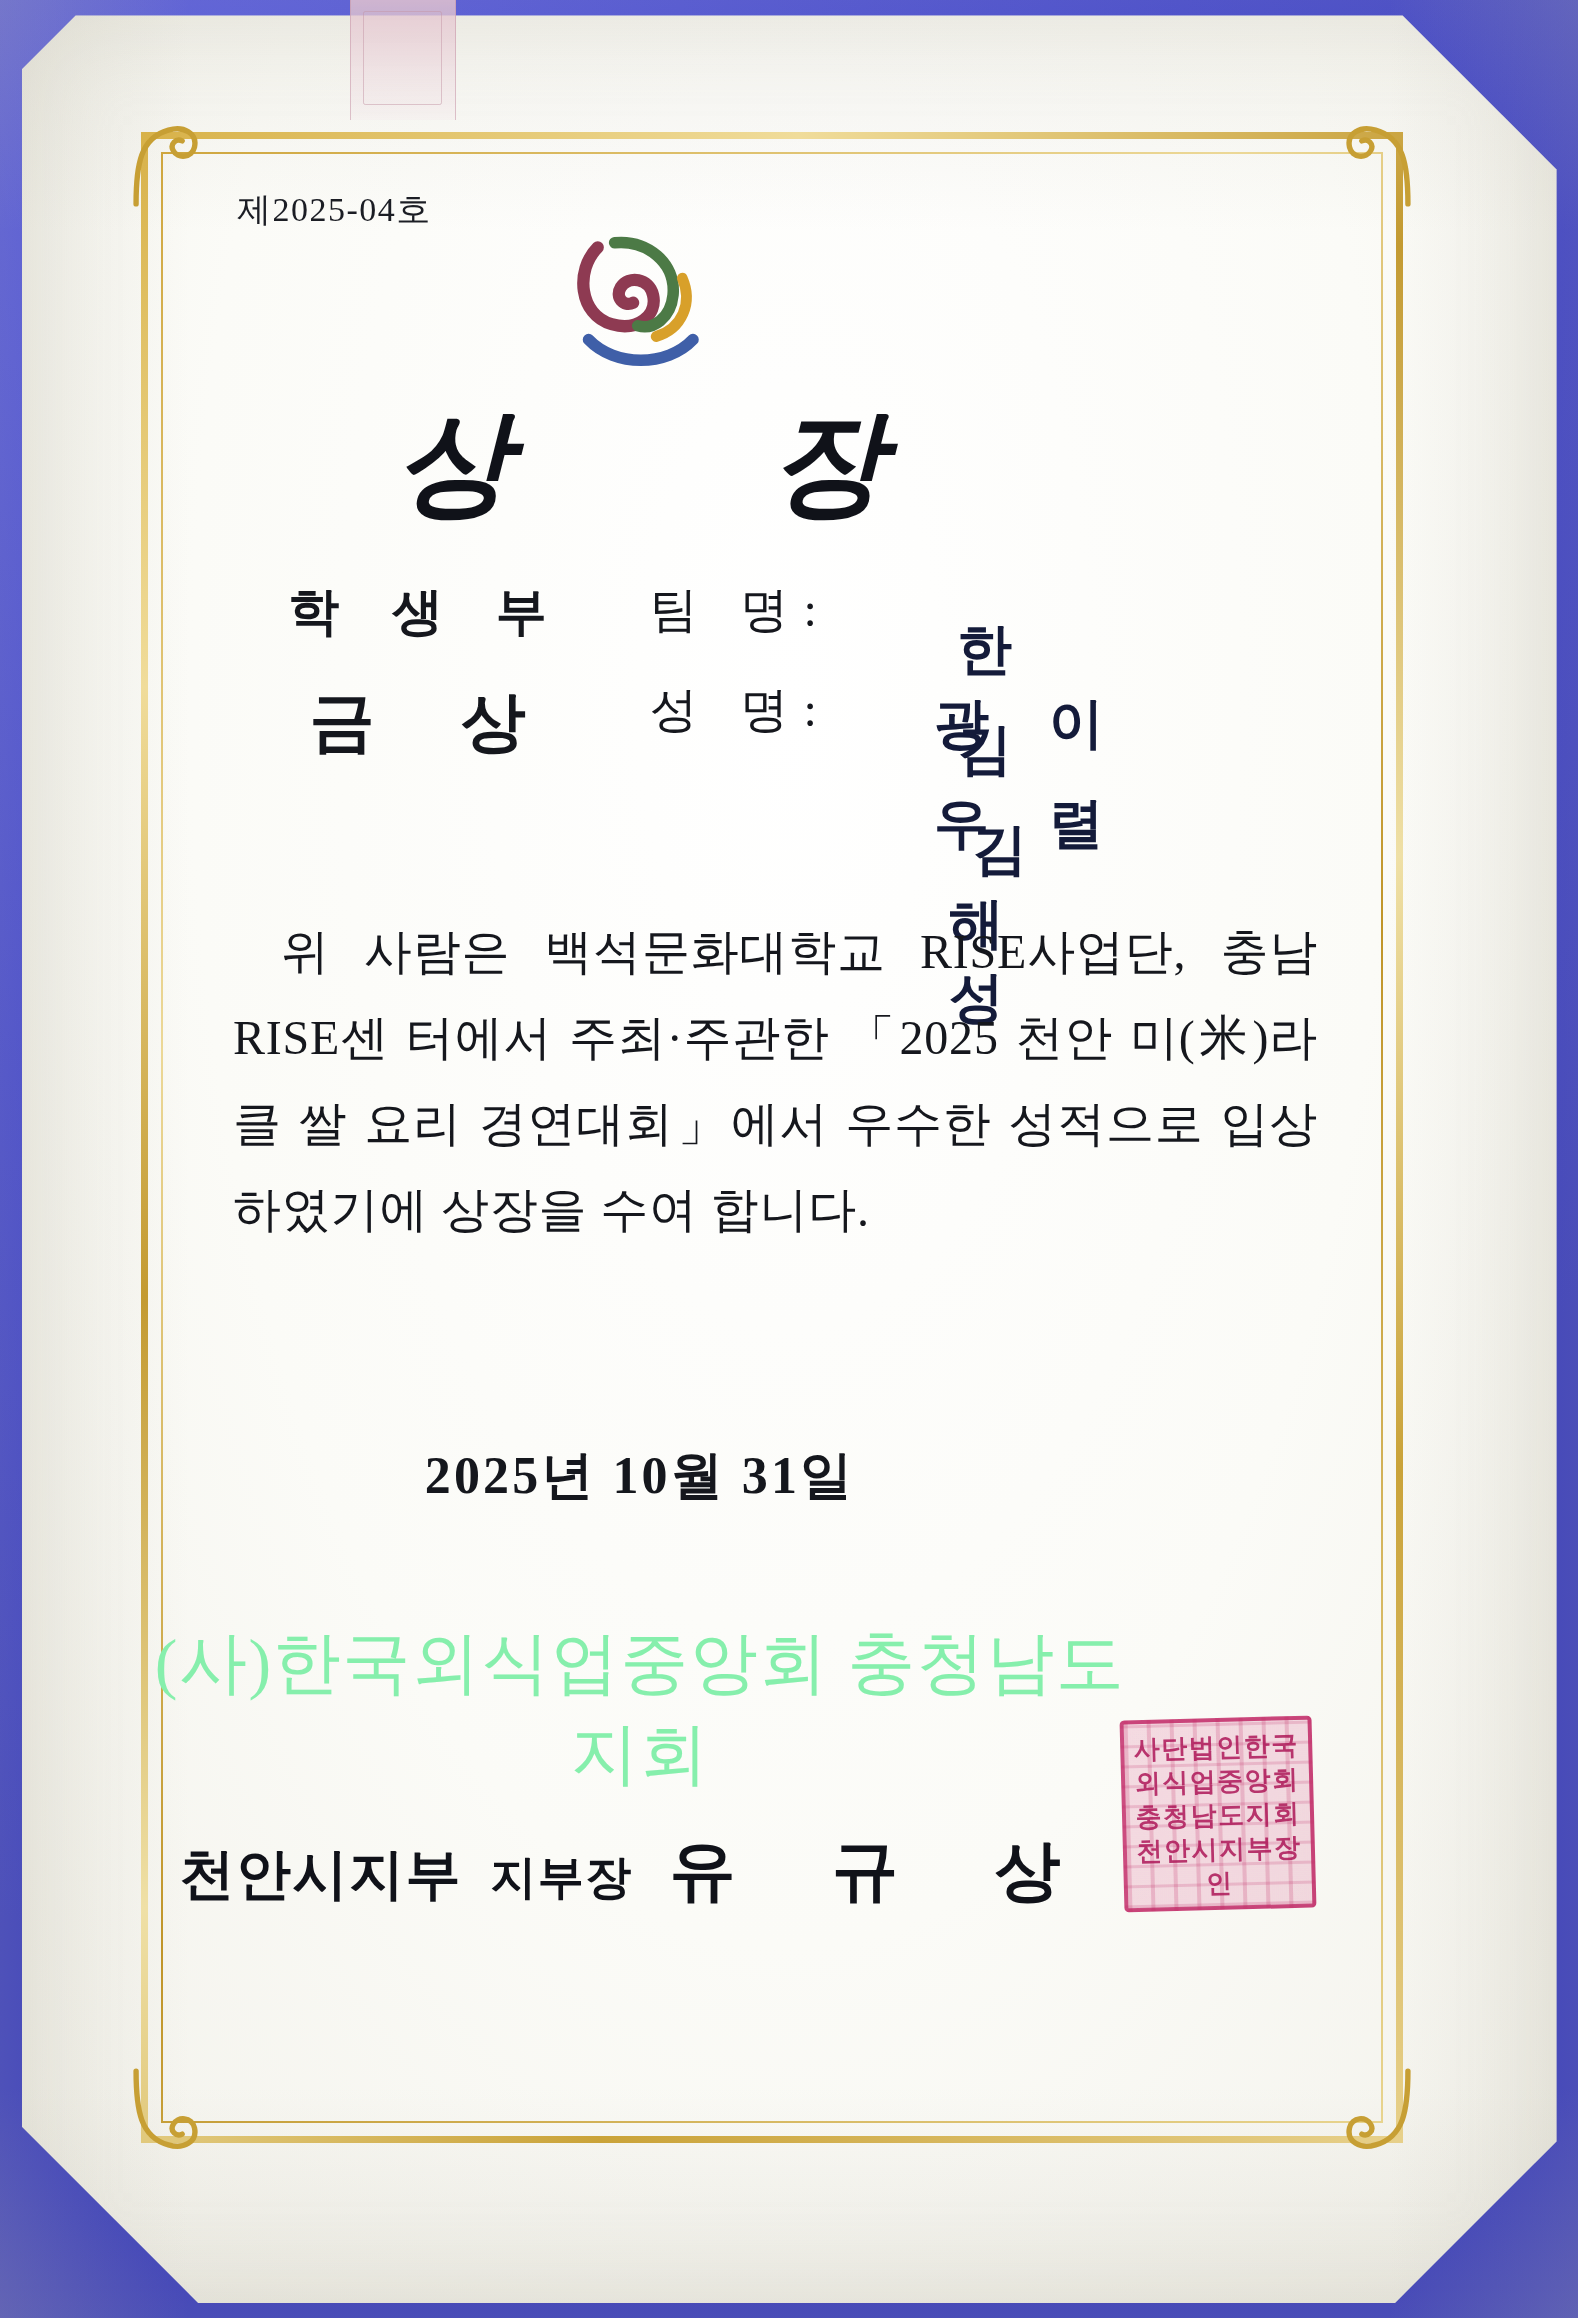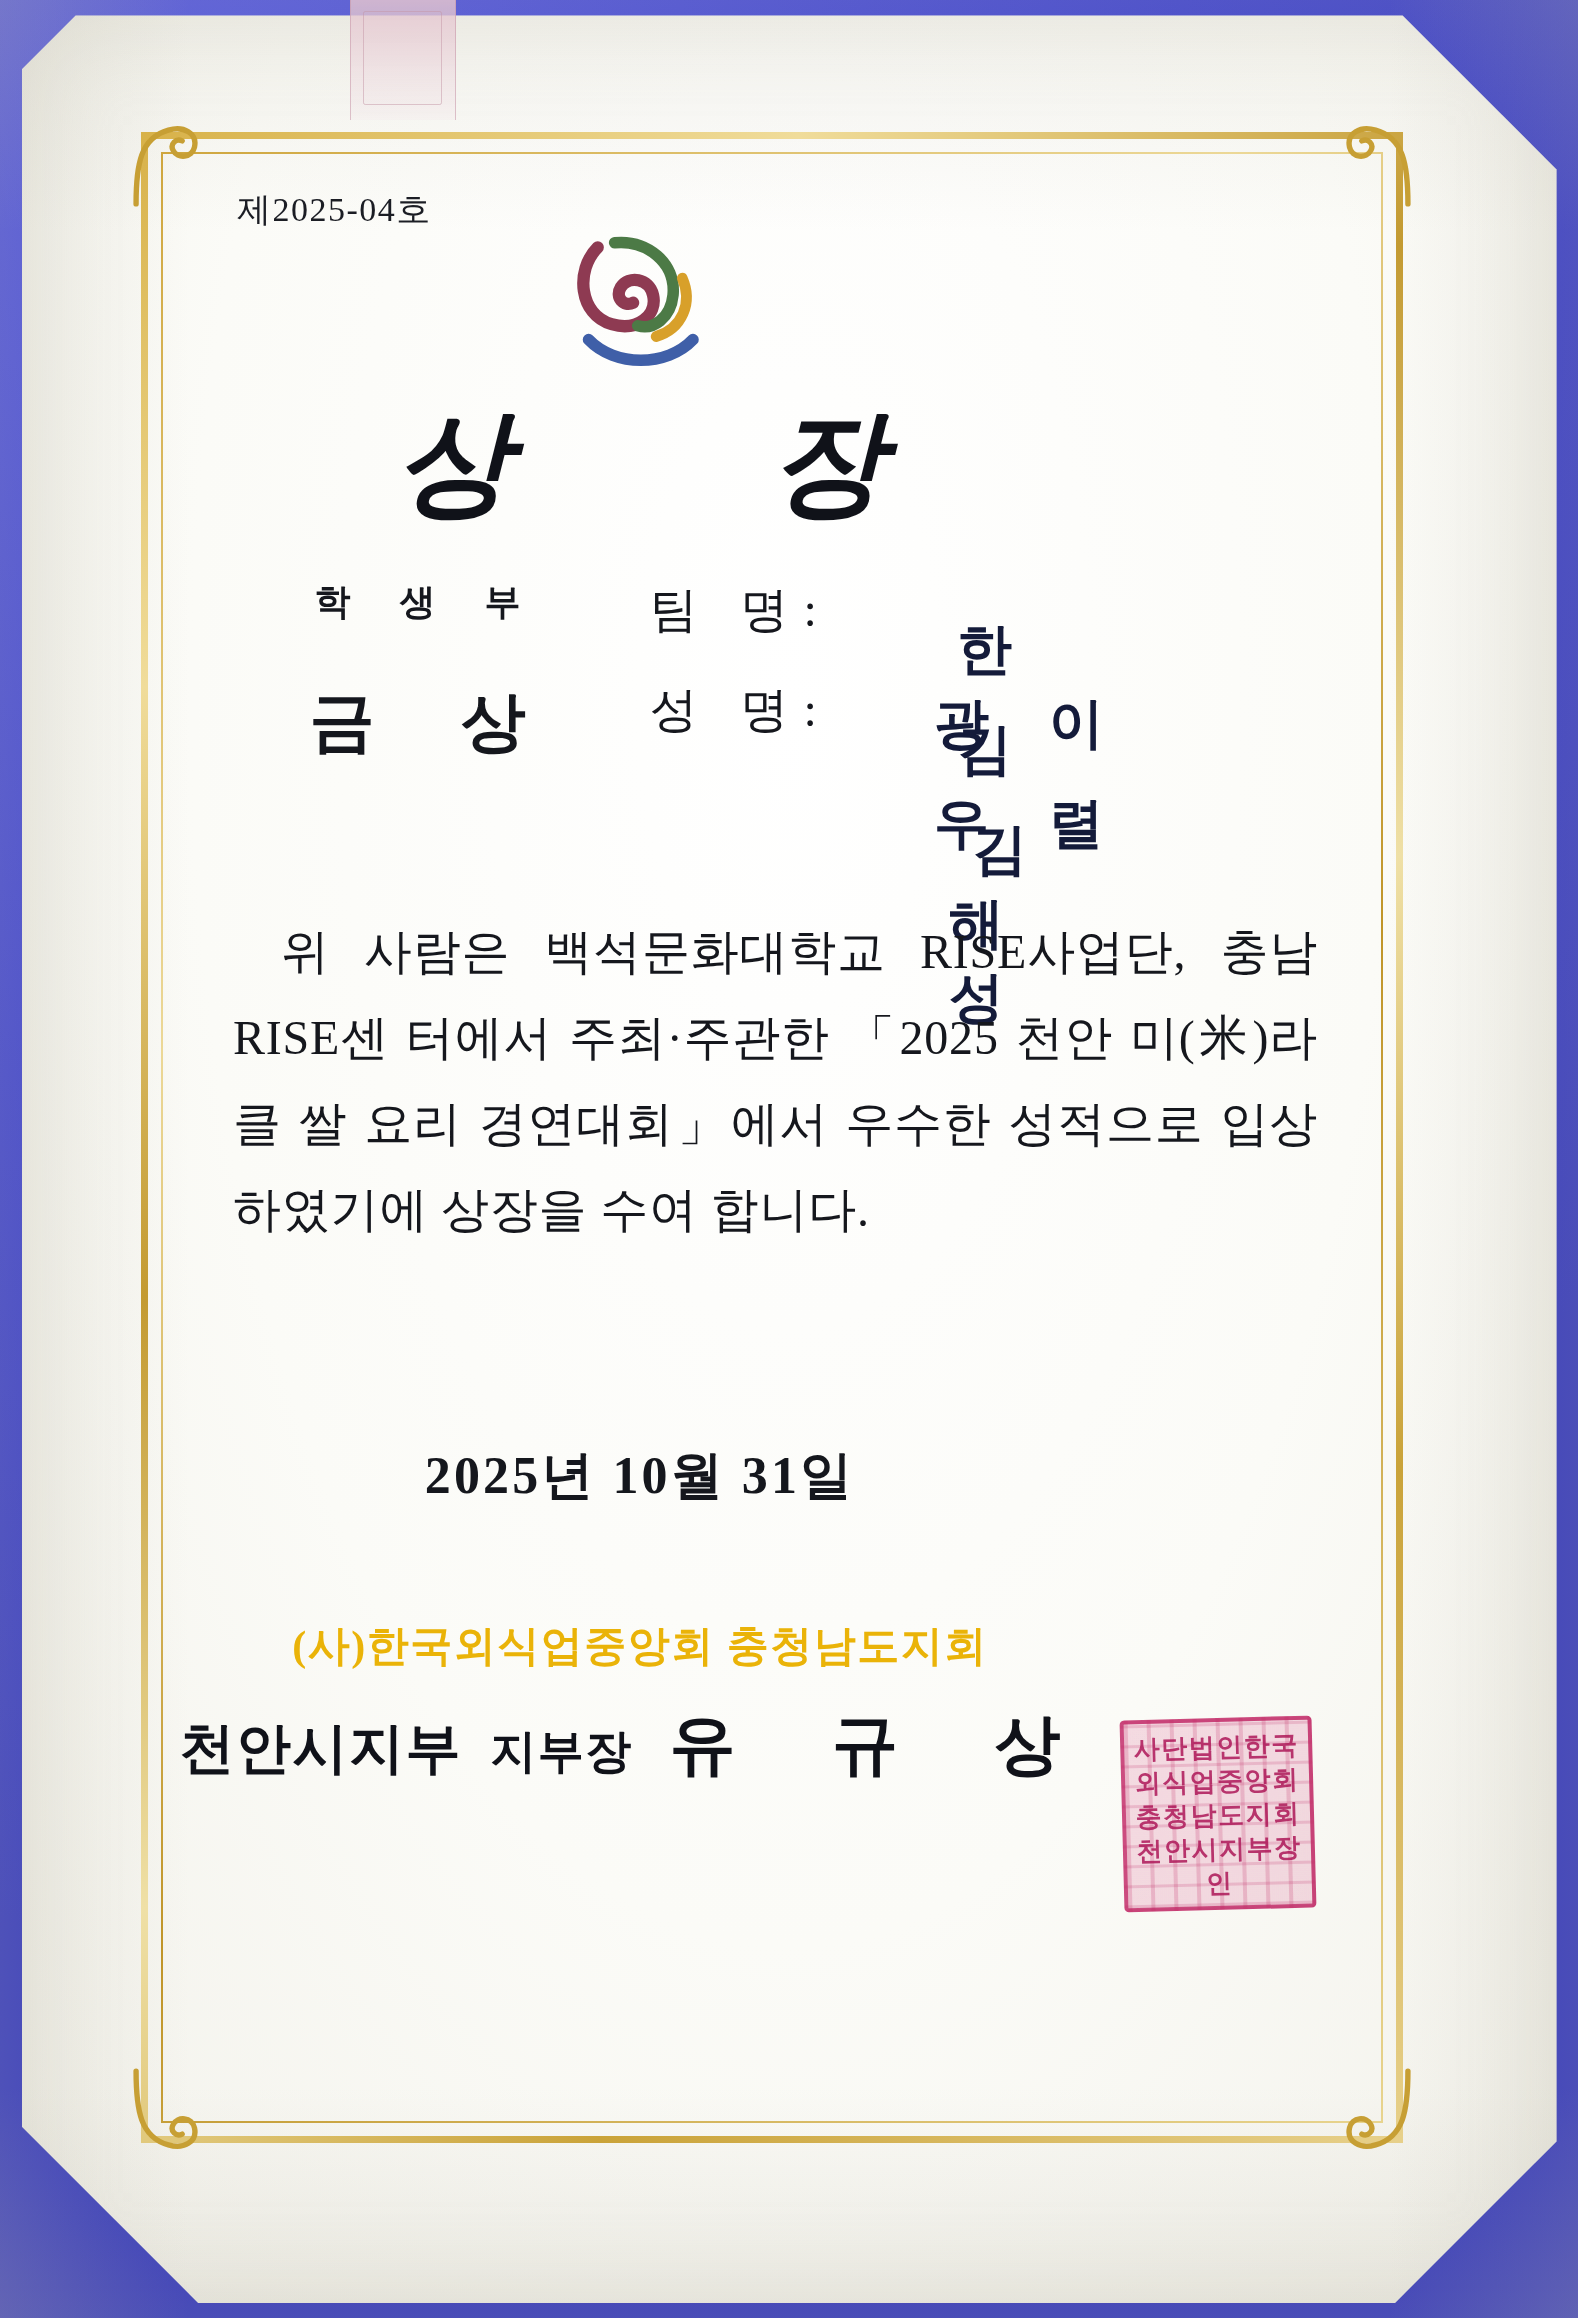--- a/index.html
+++ b/index.html
@@ -176,21 +176,21 @@
   }
   .row {
     position: relative;
     height: 100px;
   }
   .col-left {
     position: absolute;
     left: 115px;
     width: 323px;
     text-align: center;
-    font-size: 36px;
+    font-size: 51px;
     letter-spacing: 20px;
     text-indent: 20px;
     font-weight: 600;
     color: #15171d;
   }
   .col-left.big {
     font-size: 65px;
     letter-spacing: 35px;
     text-indent: 35px;
     font-weight: 700;
@@ -245,24 +245,24 @@
   }
 
   .issuer {
     position: absolute;
     left: 0;
     right: 0;
     top: 1486px;
     text-align: center;
   }
   .issuer-line1 {
-    font-size: 42px;
-    font-weight: 700;
+    font-size: 68px;
+    font-weight: 400;
     letter-spacing: 1.5px;
-    color: #eab308;
+    color: #86efac;
   }
   .issuer-line2 {
     margin-top: 26px;
     font-size: 55px;
     font-weight: 700;
     letter-spacing: 1.5px;
     color: #101219;
   }
   .issuer-line2 .small {
     font-size: 46px;

